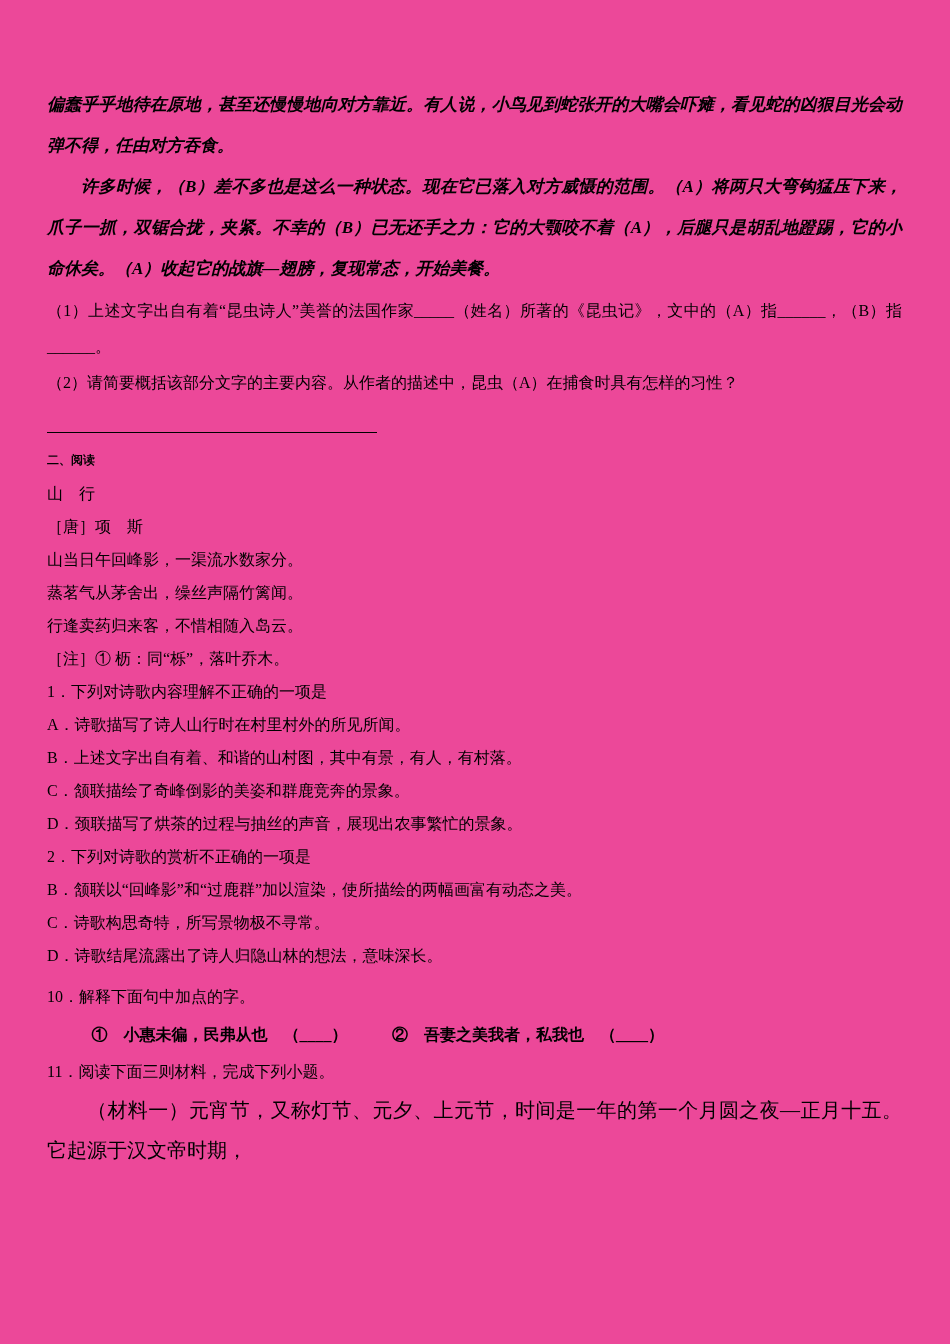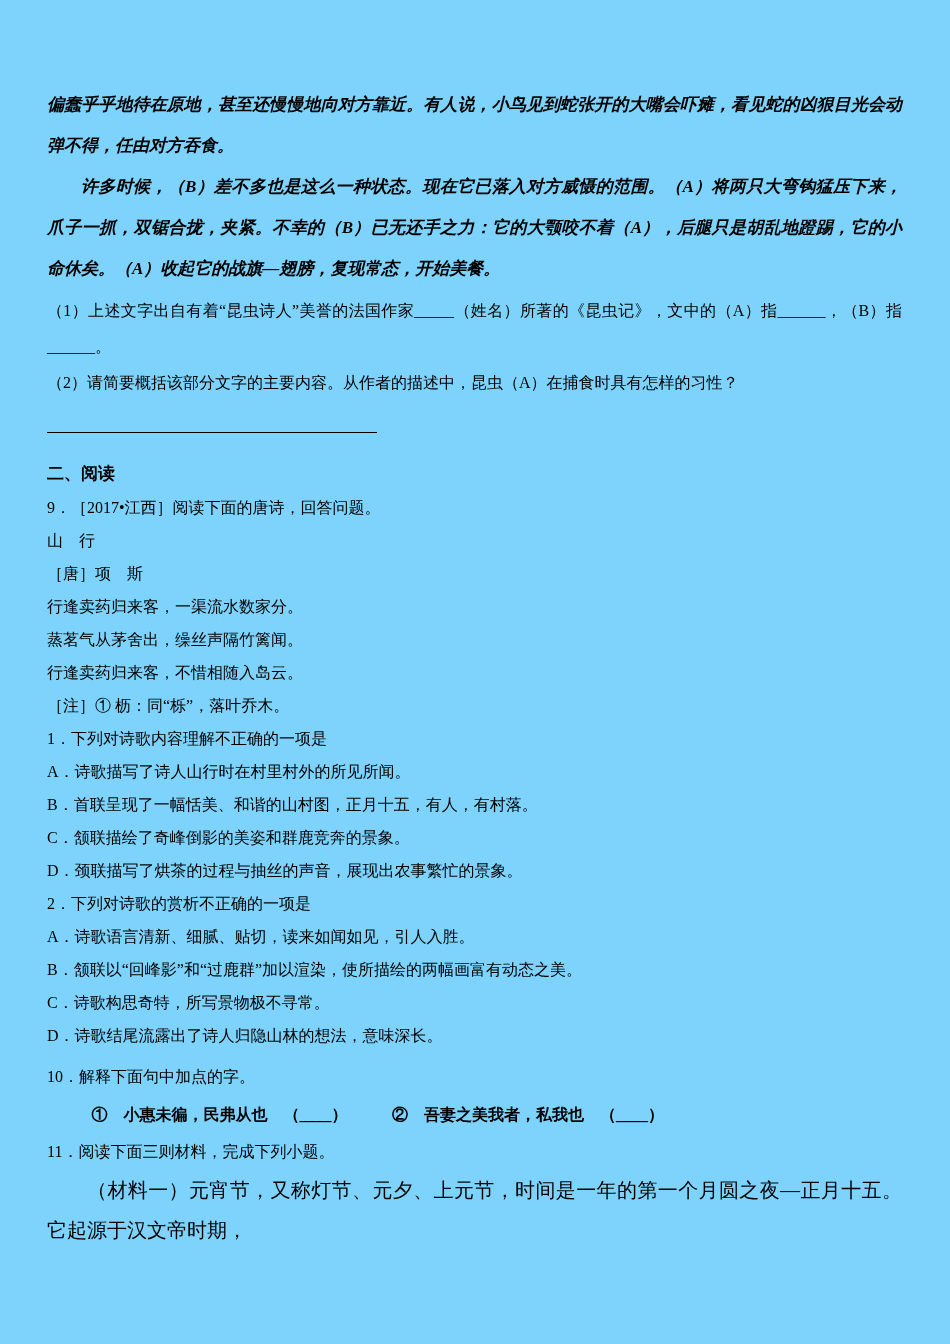--- a/index.html
+++ b/index.html
@@ -2,39 +2,39 @@
 <html><head>
 <meta charset="utf-8">
 <style>
   * { margin:0; padding:0; box-sizing:border-box; }
   html, body { background:#ffffff; }
   body {
     width:950px; min-height:1344px;
     font-family:"Liberation Serif","DejaVu Serif",serif;
     color:#000; overflow:hidden;
   }
-  .page { width:950px; min-height:1344px; padding:84px 48px 40px 47px; background:#7dd3fc; }
+  .page { width:950px; min-height:1344px; padding:84px 48px 40px 47px; background:#ec4899; }
 
   
   .lead {
     font-weight:bold; font-style:italic;
     font-size:17px; line-height:41px;
     text-align:justify;
   }
   .indent2 { text-indent:2em; }
 
   
   .qtext { font-size:16px; line-height:36px; text-align:justify; }
 
   .blank-line {
     width:330px; height:26px; margin-top:6px;
     border-bottom:1.5px solid #000;
   }
 
-  .sec-head { font-size:17px; font-weight:bold; line-height:34px; margin-top:24px; }
+  .sec-head { font-size:12px; font-weight:bold; line-height:34px; margin-top:10px; }
 
   .line   { font-size:16px; line-height:33px; text-align:justify; }
   .kai    { }      
   .b      { font-weight:normal; }
 
   .q10-stem { font-size:16px; line-height:38px; margin-top:6px; }
   .q10-row  { display:flex; font-size:16px; line-height:38px; font-weight:bold;text-align:center; }
   .q10-row .cell1 { width:345px; flex:0 0 345px; }
 
   .material { font-size:20px; line-height:40px; text-indent:2em; text-align:justify; }
@@ -48,36 +48,34 @@
   <p class="lead">偏蠢乎乎地待在原地，甚至还慢慢地向对方靠近。有人说，小鸟见到蛇张开的大嘴会吓瘫，看见蛇的凶狠目光会动弹不得，任由对方吞食。</p>
   <p class="lead indent2">许多时候，（B）差不多也是这么一种状态。现在它已落入对方威慑的范围。（A）将两只大弯钩猛压下来，爪子一抓，双锯合拢，夹紧。不幸的（B）已无还手之力：它的大颚咬不着（A），后腿只是胡乱地蹬踢，它的小命休矣。（A）收起它的战旗—翅膀，复现常态，开始美餐。</p>
 
   <p class="qtext mt">（1）上述文字出自有着“昆虫诗人”美誉的法国作家_____（姓名）所著的《昆虫记》，文中的（A）指______，（B）指______。</p>
   <p class="qtext">（2）请简要概括该部分文字的主要内容。从作者的描述中，昆虫（A）在捕食时具有怎样的习性？</p>
 
   <div class="blank-line"></div>
 
   <h2 class="sec-head">二、阅读</h2>
 
-  <p class="line">9．［2017•江西］阅读下面的唐诗，回答问题。</p>
   <p class="line kai">山　行</p>
   <p class="line kai">［唐］项　斯</p>
-  <p class="line kai">行逢卖药归来客，一渠流水数家分。</p>
+  <p class="line kai">山当日午回峰影，一渠流水数家分。</p>
   <p class="line kai">蒸茗气从茅舍出，缲丝声隔竹篱闻。</p>
   <p class="line kai">行逢卖药归来客，不惜相随入岛云。</p>
   <p class="line">［注］① 枥：同“栎”，落叶乔木。</p>
 
   <p class="line">1．下列对诗歌内容理解不正确的一项是</p>
   <p class="line">A．诗歌描写了诗人山行时在村里村外的所见所闻。</p>
-  <p class="line">B．首联呈现了一幅恬美、和谐的山村图，正月十五，有人，有村落。</p>
+  <p class="line">B．上述文字出自有着、和谐的山村图，其中有景，有人，有村落。</p>
   <p class="line">C．颔联描绘了奇峰倒影的美姿和群鹿竞奔的景象。</p>
   <p class="line">D．颈联描写了烘茶的过程与抽丝的声音，展现出农事繁忙的景象。</p>
 
   <p class="line">2．下列对诗歌的赏析不正确的一项是</p>
-  <p class="line">A．诗歌语言清新、细腻、贴切，读来如闻如见，引人入胜。</p>
   <p class="line">B．颔联以“回峰影”和“过鹿群”加以渲染，使所描绘的两幅画富有动态之美。</p>
   <p class="line">C．诗歌构思奇特，所写景物极不寻常。</p>
   <p class="line">D．诗歌结尾流露出了诗人归隐山林的想法，意味深长。</p>
 
   <p class="q10-stem">
     <span>10．</span><span class="b">解释下面句中加点的字。</span>
   </p>
   <div class="q10-row">
     <span class="cell1">①　小惠未徧，民弗从也　（____）</span>
     <span>②　吾妻之美我者，私我也　（____）</span>

